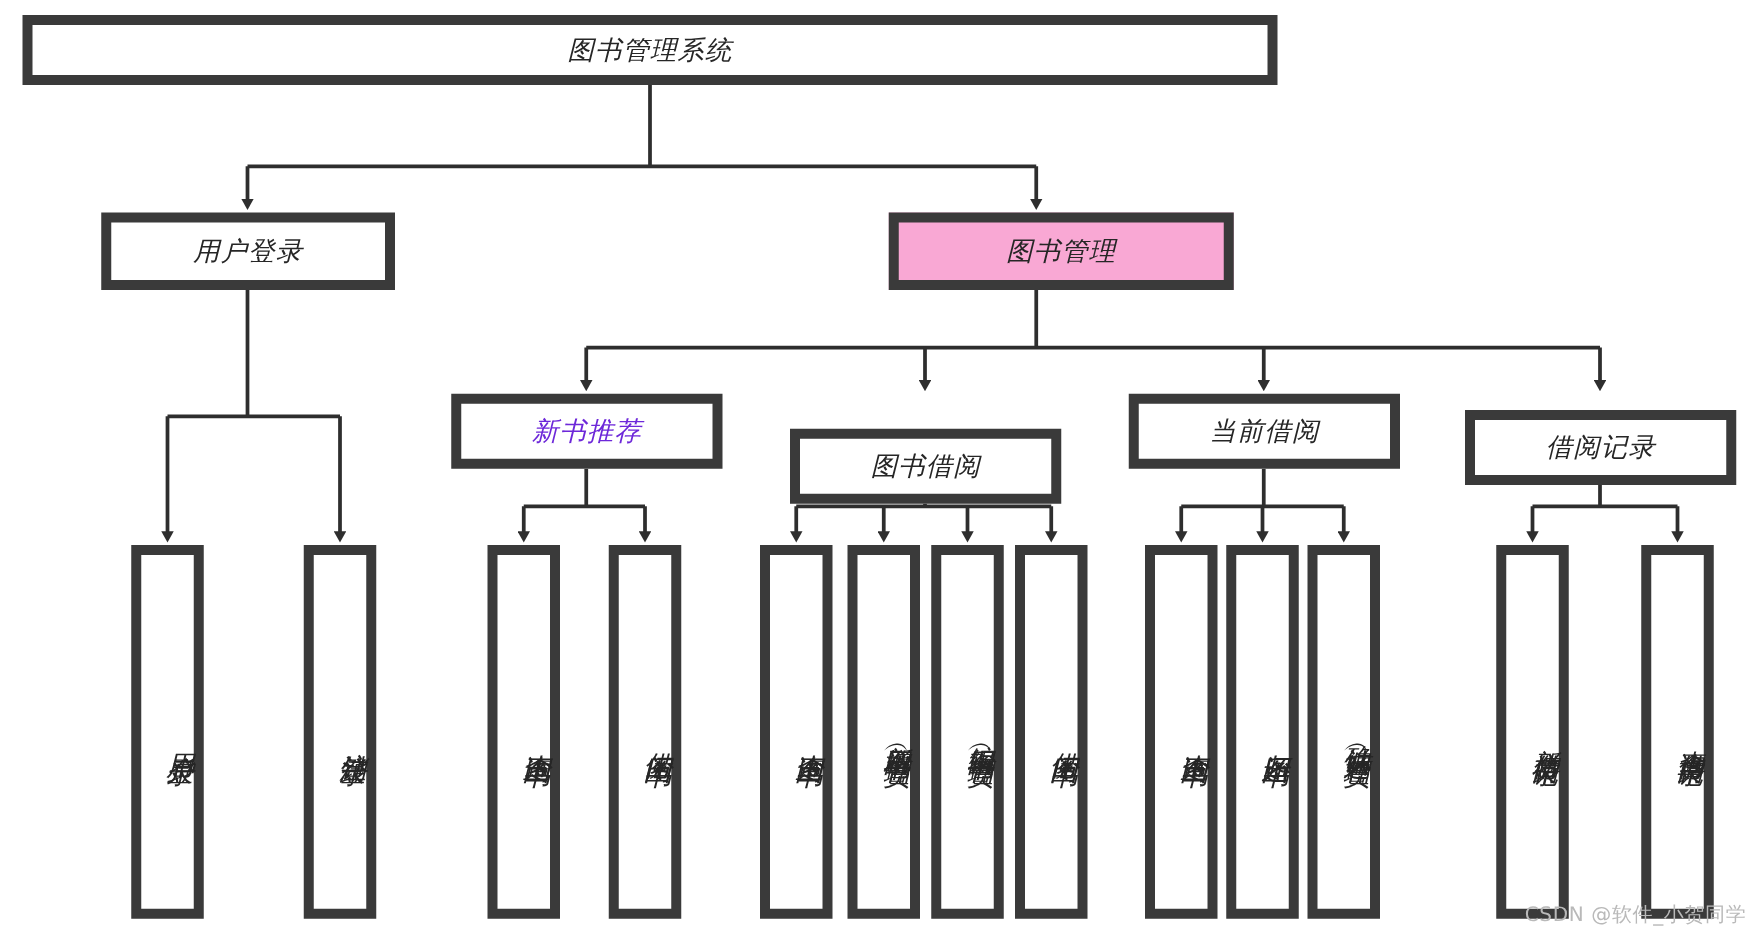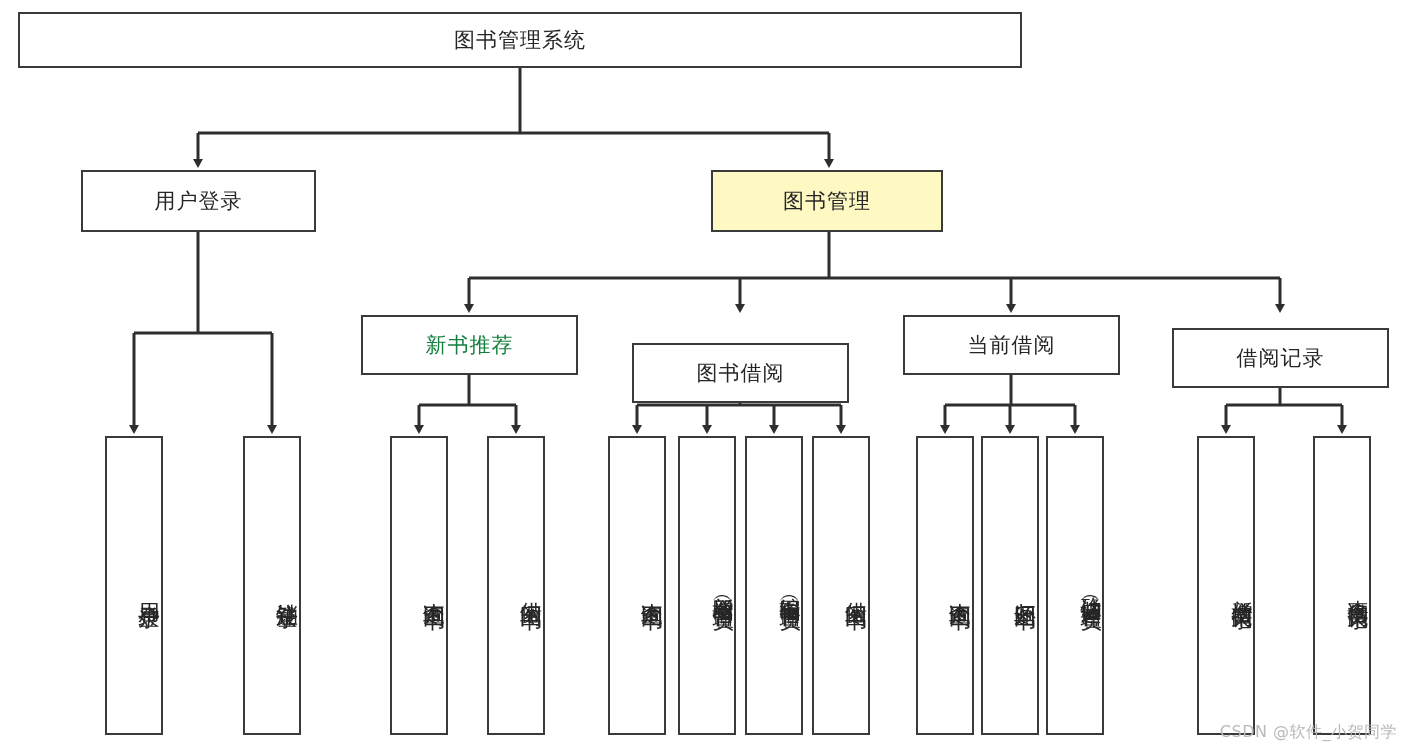--- a/index.html
+++ b/index.html
@@ -7,23 +7,24 @@
     width:1405px;height:747px;
     font-family:"DejaVu Sans","Liberation Sans",sans-serif;
     overflow:hidden;position:relative;
   }
   #stage{position:relative;width:1405px;height:747px;background:#fff;}
   svg#wires{position:absolute;left:0;top:0;width:1405px;height:747px;}
   .node{
     position:absolute;
     box-sizing:border-box;
     background:#ffffff;
-    border:2px solid #1d4ed8;
+    border:8px solid #1d4ed8;
     display:flex;align-items:center;justify-content:center;
     color:#262626;
+    font-style:italic;
   }
   .node.h{ font-size:21px; letter-spacing:1px; }
   .node.v{
     writing-mode:vertical-rl;
     text-orientation:upright;
     font-size:22px;
     line-height:1.06;
     letter-spacing:2px;
     padding-top:6px;
     align-items:flex-start;
@@ -89,24 +90,24 @@
       </g>
   </svg>
 
   <div id="nodes">
       <div class="node h" style="left: 18px; top: 12px; width: 1004px; height: 56px; border-color: rgb(58, 58, 58); background: rgb(255, 255, 255); color: rgb(38, 38, 38);">
         <span>图书管理系统</span>
       </div>
       <div class="node h" style="left: 81px; top: 170px; width: 235px; height: 62px; border-color: rgb(58, 58, 58); background: rgb(255, 255, 255); color: rgb(38, 38, 38);">
         <span>用户登录</span>
       </div>
-      <div class="node h" style="left: 711px; top: 170px; width: 232px; height: 62px; border-color: rgb(58, 58, 58); background: #fef9c3; color: rgb(38, 38, 38);">
+      <div class="node h" style="left: 711px; top: 170px; width: 276px; height: 62px; border-color: rgb(58, 58, 58); background: #f9a8d4; color: rgb(38, 38, 38);">
         <span>图书管理</span>
       </div>
-      <div class="node h" style="left: 361px; top: 315px; width: 217px; height: 60px; border-color: rgb(58, 58, 58); background: rgb(255, 255, 255); color: #15803d;">
+      <div class="node h" style="left: 361px; top: 315px; width: 217px; height: 60px; border-color: rgb(58, 58, 58); background: rgb(255, 255, 255); color: #6d28d9;">
         <span>新书推荐</span>
       </div>
       <div class="node h" style="left: 632px; top: 315px; width: 217px; height: 60px; border-color: rgb(58, 58, 58); background: rgb(255, 255, 255); color: rgb(38, 38, 38); margin-top: 28px;">
         <span>图书借阅</span>
       </div>
       <div class="node h" style="left: 903px; top: 315px; width: 217px; height: 60px; border-color: rgb(58, 58, 58); background: rgb(255, 255, 255); color: rgb(38, 38, 38);">
         <span>当前借阅</span>
       </div>
       <div class="node h" style="left: 1172px; top: 328px; width: 217px; height: 60px; border-color: rgb(58, 58, 58); background: rgb(255, 255, 255); color: rgb(38, 38, 38);">
         <span>借阅记录</span>

